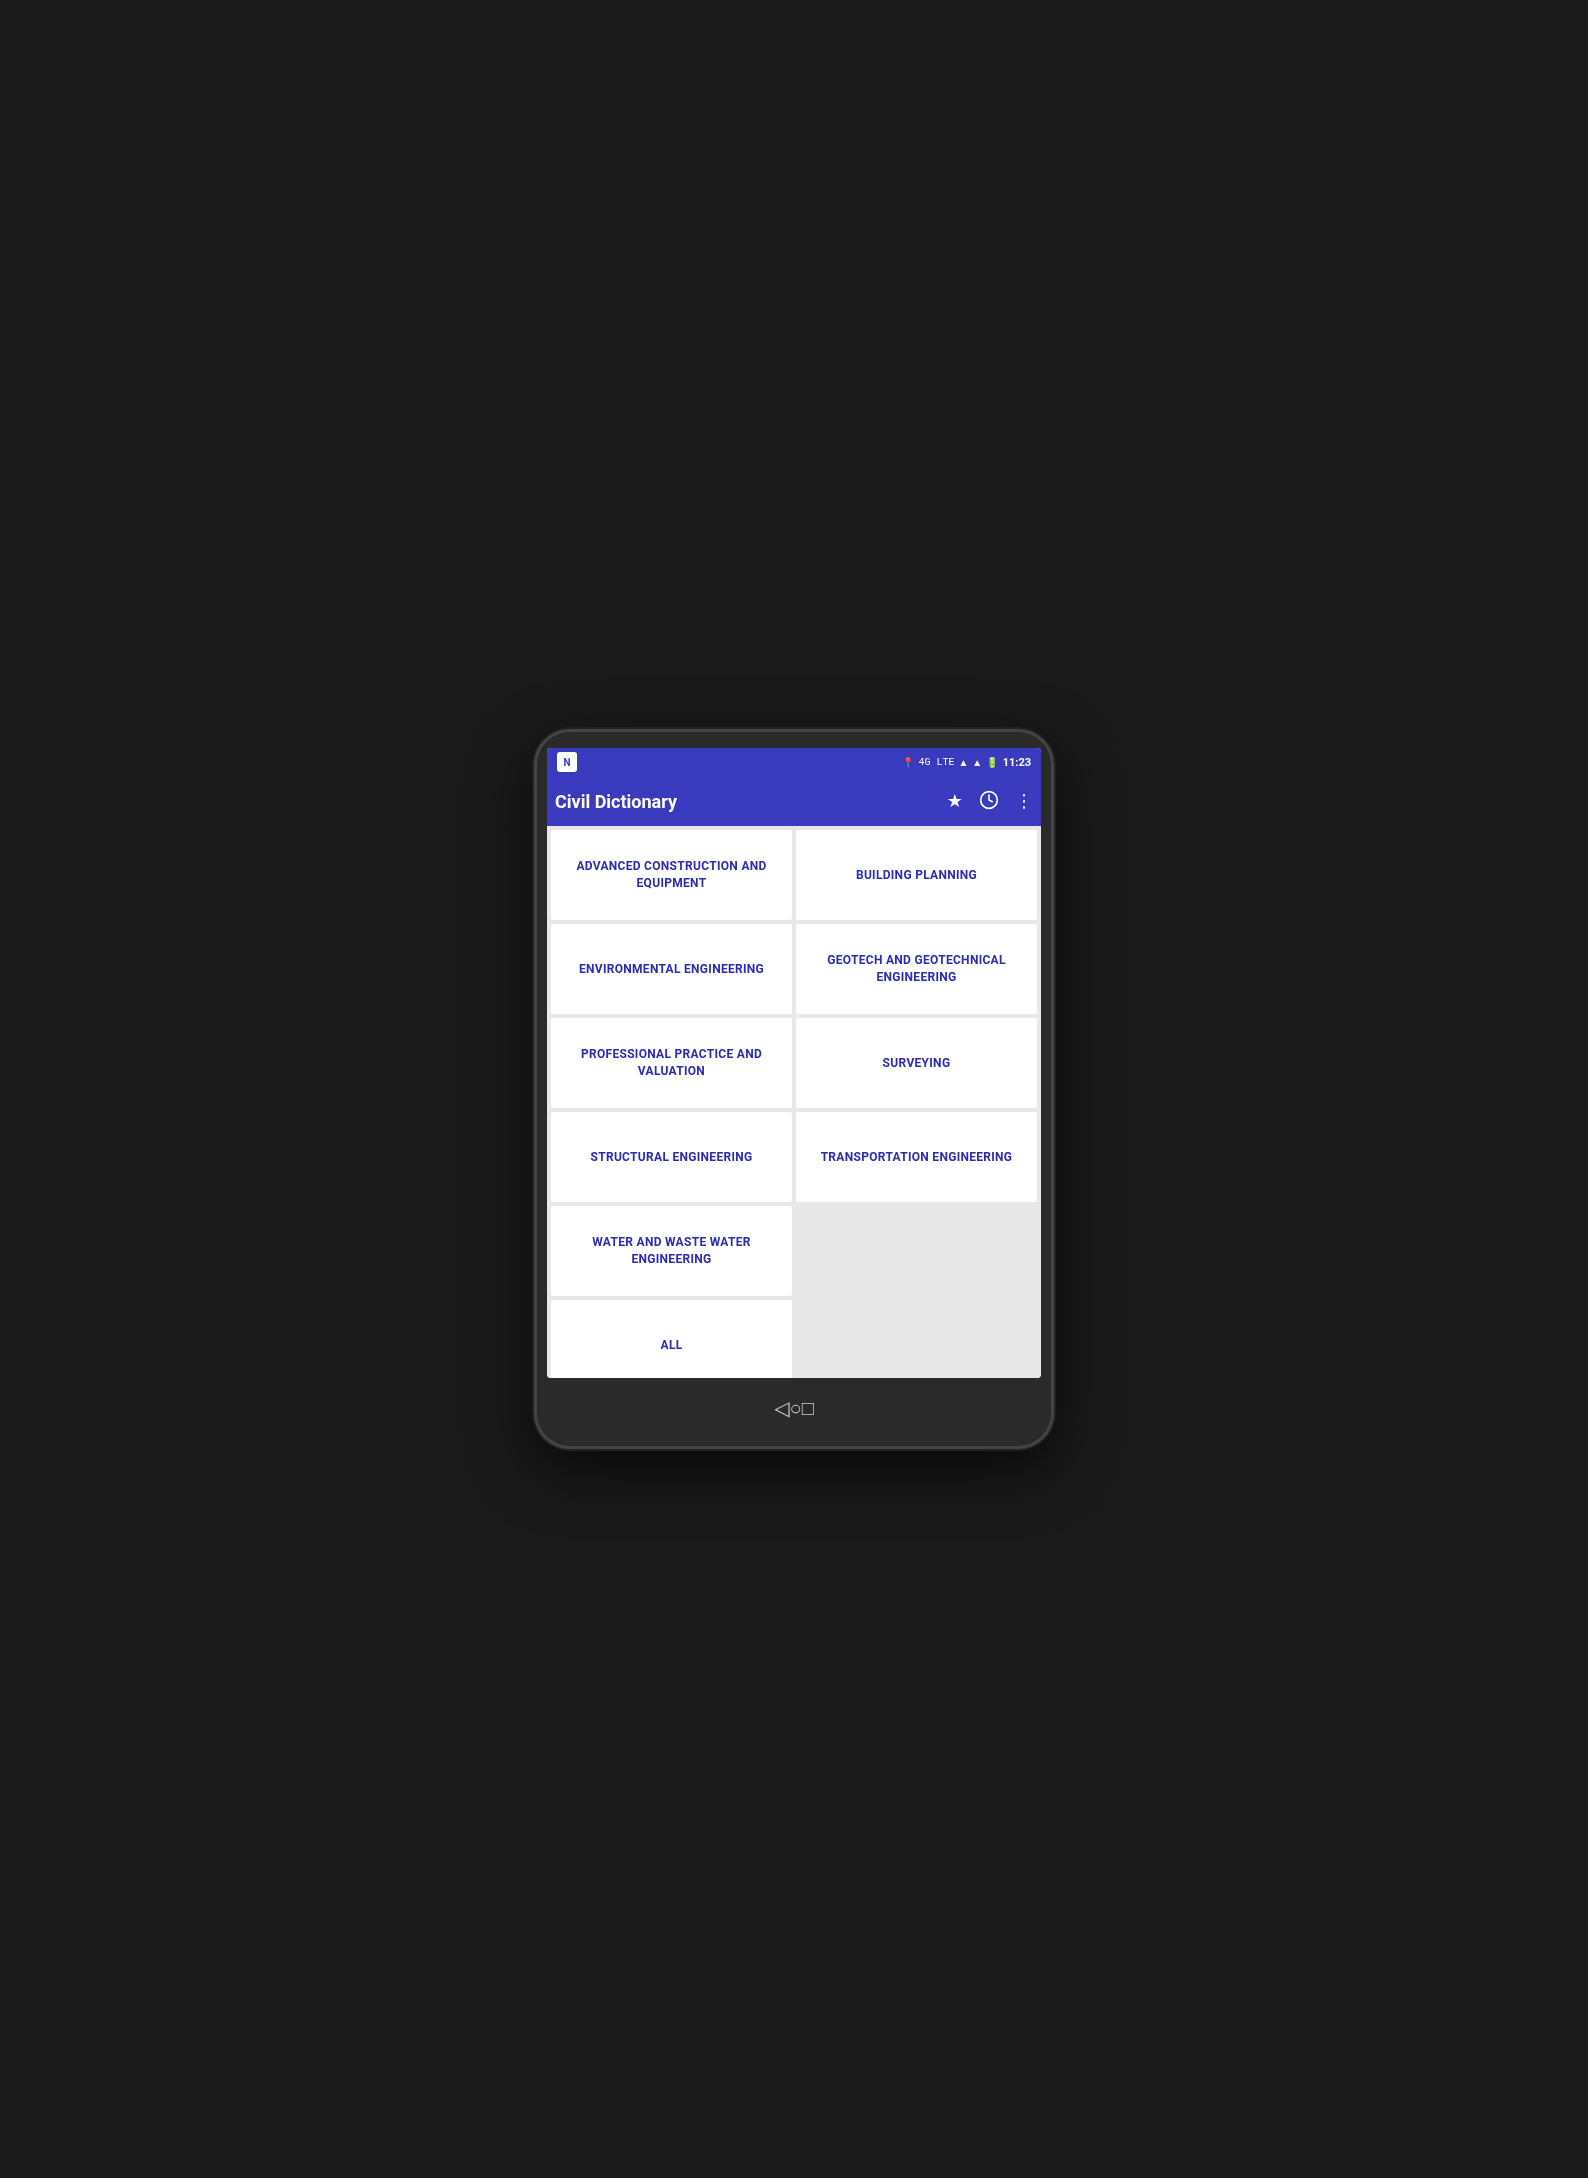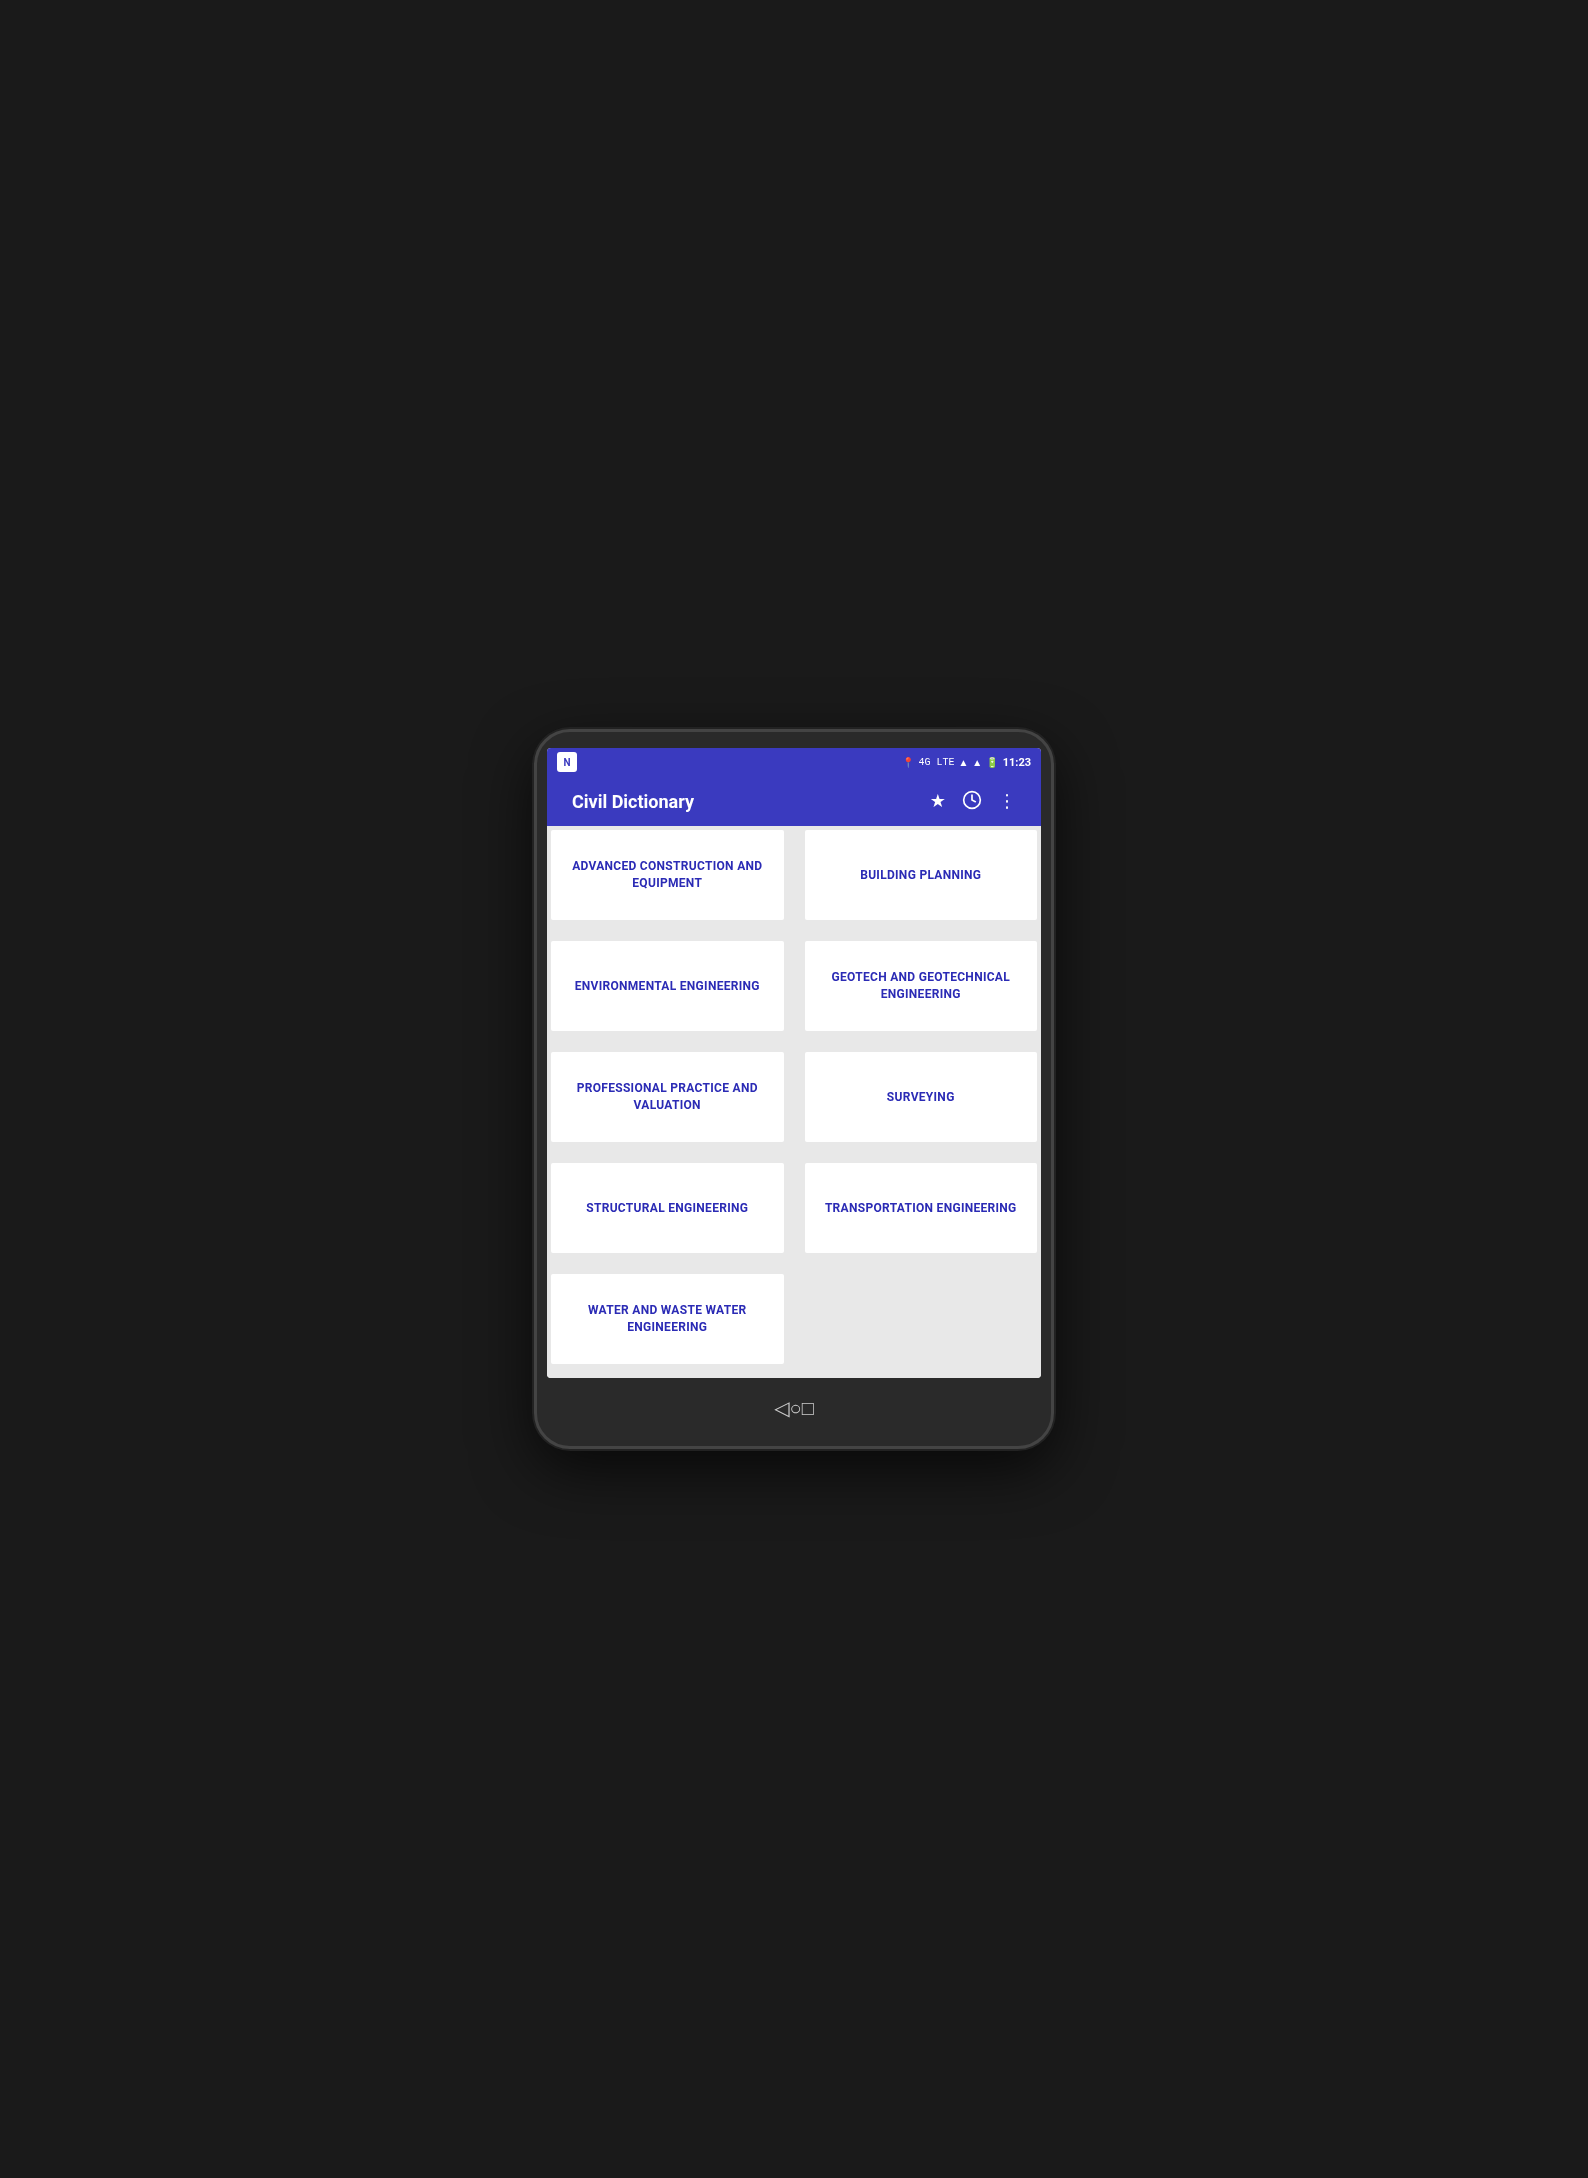--- a/index.html
+++ b/index.html
@@ -73,21 +73,21 @@
       font-weight: bold;
       font-size: 11px;
     }
 
     
     .app-bar {
       background: #3a3abf;
       height: 50px;
       display: flex;
       align-items: center;
-      padding: 0 25px;
+      padding: 0 8px;
       flex-shrink: 0;
     }
     .app-title {
       color: white;
       font-size: 18px;
       font-weight: bold;
       flex: 1;
     }
     .app-bar-icons {
       display: flex;
@@ -105,21 +105,21 @@
     
     .grid-container {
       flex: 1;
       background: #e8e8e8;
       overflow-y: auto;
       padding: 4px;
     }
     .grid {
       display: grid;
       grid-template-columns: 1fr 1fr;
-      gap: 21px;
+      gap: 4px;
     }
     .grid-item {
       background: white;
       display: flex;
       align-items: center;
       justify-content: center;
       text-align: center;
       padding: 16px 10px;
       min-height: 90px;
       cursor: pointer;

